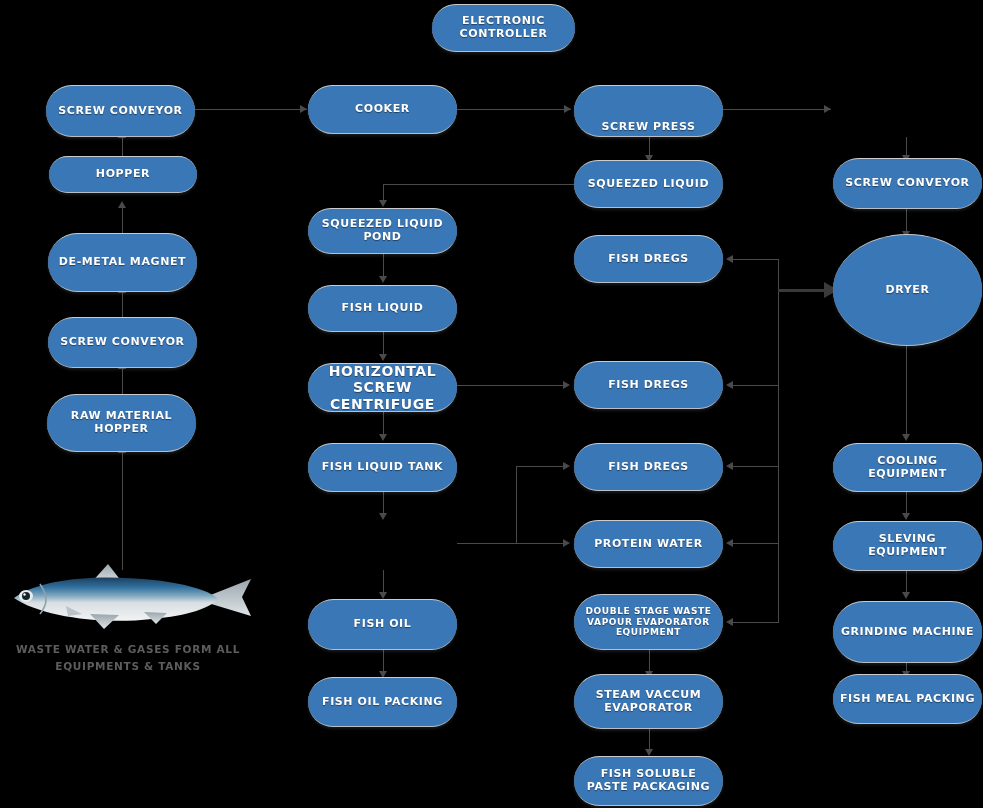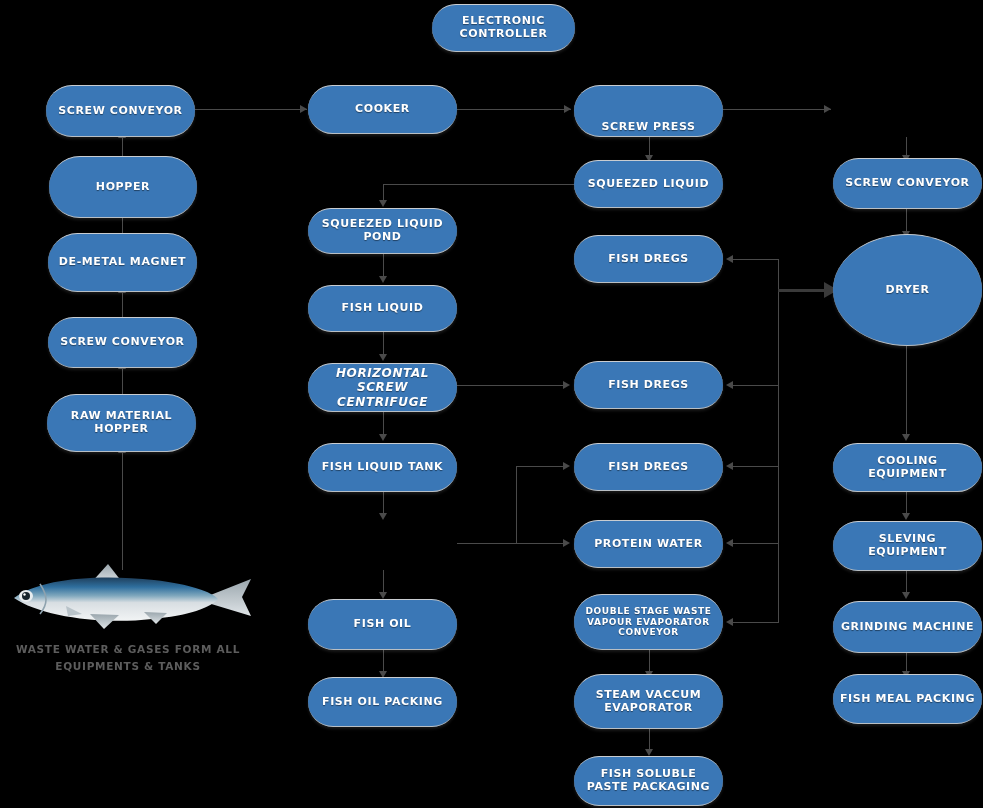--- a/index.html
+++ b/index.html
@@ -24,21 +24,21 @@
     font-weight:bold;
     letter-spacing:.6px;
     line-height:1.18;
     text-shadow:0 1px 1px rgba(0,0,0,.45);
     box-shadow:0 2px 3px rgba(255,255,255,.10);
     padding:2px 6px;
   }
   .node span{display:block;width:100%;}
   .node.ellipse{border-radius:50%;}
   .fs11{font-size:11px;}
-  .fs10{font-size:12px;font-style:italic;}
+  .fs10{font-size:14px;}
   .fs9{font-size:9px;}
 
   
   .ln{position:absolute;background:#4a4a4a;}
   .lnv{width:1px;}
   .lnh{height:1px;}
   .ln.thick{background:#3a3a3a;}
   .lnh.thick{height:3px;}
 
   .arw{position:absolute;width:0;height:0;}
@@ -164,21 +164,21 @@
   <div class="ln lnv" style="left:906px;top:651px;height:23px;"></div>
   <div class="arw down" style="left:902px;top:671px;"></div>
 
   <div class="node fs11" style="left:432px;top:4px;width:143px;height:48px;">
     <span>ELECTRONIC CONTROLLER</span>
   </div>
 
   <div class="node fs11" style="left:46px;top:85px;width:149px;height:52px;">
     <span>SCREW CONVEYOR</span>
   </div>
-  <div class="node fs11" style="left:49px;top:156px;width:148px;height:62px;">
+  <div class="node fs11" style="left:49px;top:156px;width:148px;height:37px;">
     <span>HOPPER</span>
   </div>
   <div class="node fs11" style="left:48px;top:233px;width:149px;height:59px;">
     <span>DE-METAL MAGNET</span>
   </div>
   <div class="node fs11" style="left:48px;top:317px;width:149px;height:51px;">
     <span>SCREW CONVEYOR</span>
   </div>
   <div class="node fs11" style="left:47px;top:394px;width:149px;height:58px;">
     <span>RAW MATERIAL HOPPER</span>
@@ -218,42 +218,42 @@
   <div class="node fs11" style="left:574px;top:361px;width:149px;height:48px;">
     <span>FISH DREGS</span>
   </div>
   <div class="node fs11" style="left:574px;top:443px;width:149px;height:48px;">
     <span>FISH DREGS</span>
   </div>
   <div class="node fs11" style="left:574px;top:520px;width:149px;height:48px;">
     <span>PROTEIN WATER</span>
   </div>
   <div class="node fs9" style="left:574px;top:594px;width:149px;height:56px;">
-    <span>DOUBLE STAGE WASTE VAPOUR EVAPORATOR CONVEYOR</span>
+    <span>DOUBLE STAGE WASTE VAPOUR EVAPORATOR EQUIPMENT</span>
   </div>
   <div class="node fs11" style="left:574px;top:674px;width:149px;height:55px;">
     <span>STEAM VACCUM EVAPORATOR</span>
   </div>
   <div class="node fs11" style="left:574px;top:756px;width:149px;height:50px;">
     <span>FISH SOLUBLE PASTE PACKAGING</span>
   </div>
 
   <div class="node fs11" style="left:833px;top:158px;width:149px;height:51px;">
     <span>SCREW CONVEYOR</span>
   </div>
   <div class="node ellipse fs11" style="left:833px;top:234px;width:149px;height:112px;">
     <span>DRYER</span>
   </div>
   <div class="node fs11" style="left:833px;top:443px;width:149px;height:49px;">
     <span>COOLING EQUIPMENT</span>
   </div>
   <div class="node fs11" style="left:833px;top:521px;width:149px;height:50px;">
     <span>SLEVING EQUIPMENT</span>
   </div>
-  <div class="node fs11" style="left:833px;top:601px;width:149px;height:52px;">
+  <div class="node fs11" style="left:833px;top:601px;width:149px;height:62px;">
     <span>GRINDING MACHINE</span>
   </div>
   <div class="node fs11" style="left:833px;top:674px;width:149px;height:50px;">
     <span>FISH MEAL PACKING</span>
   </div>
 
   <svg id="fish" viewBox="0 0 252 75">
     <defs>
       <linearGradient id="gBody" x1="0" y1="0" x2="0" y2="1">
         <stop offset="0%" stop-color="#1f3f5c"></stop>

